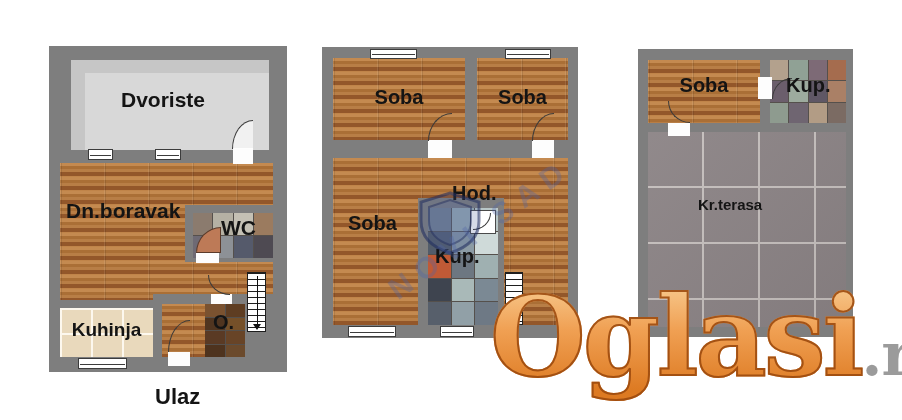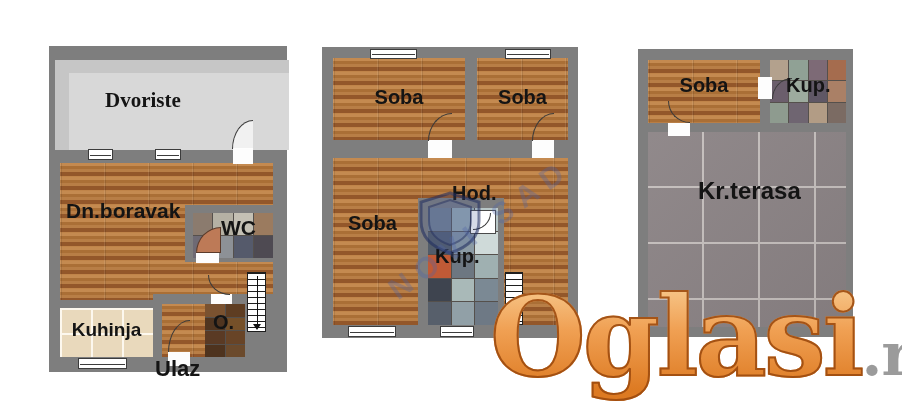--- a/index.html
+++ b/index.html
@@ -87,21 +87,21 @@
         -webkit-text-stroke:2px rgba(156,74,14,0.9);}
   .logo .tld{font-size:60px;letter-spacing:-1px;color:#9b9b9b;}
 </style>
 </head>
 <body>
 
 <div class="stage">
 
   <div class="plan" style="left:49px;top:46px;width:238px;height:326px;">
 
-    <div class="courtyard" style="left:6px;top:14px;width:234px;height:90px;font-family:Liberation Serif, serif;">
+    <div class="courtyard" style="left:22px;top:14px;width:198px;height:90px;">
       <div class="courtyard-inner"></div>
       <div class="room-label" style="left:50px;top:28px;font-size:21px;">Dvoriste</div>
     </div>
 
     <div class="win" style="left:39px;top:103px;width:25px;height:11px;"></div>
     <div class="win" style="left:106px;top:103px;width:26px;height:11px;"></div>
 
     <div class="arc tl fill-white" style="left:183px;top:74px;width:21px;height:29px;"></div>
     <div class="opening" style="left:184px;top:102px;width:20px;height:16px;"></div>
 
@@ -151,21 +151,21 @@
     <div class="kitchen" style="left:11px;top:262px;width:93px;height:49px;">
       <div class="room-label lbl-center" style="top:11px;font-size:19px;">Kuhinja</div>
     </div>
 
     <div class="arc tl" style="left:119px;top:274px;width:22px;height:32px;"></div>
     <div class="opening" style="left:119px;top:306px;width:22px;height:14px;"></div>
 
     <div class="win" style="left:29px;top:312px;width:49px;height:11px;"></div>
   </div>
 
-  <div class="room-label" style="left:155px;top:356px;font-size:22px;">Ulaz</div>
+  <div class="room-label" style="left:155px;top:384px;font-size:22px;">Ulaz</div>
 
   <div class="plan" style="left:322px;top:47px;width:256px;height:291px;">
 
     <div class="win" style="left:48px;top:2px;width:47px;height:10px;"></div>
     <div class="win" style="left:183px;top:2px;width:46px;height:10px;"></div>
 
     <div class="wood" style="left:11px;top:11px;width:132px;height:82px;">
       <div class="room-label lbl-center" style="top:28px;font-size:20px;">Soba</div>
     </div>
 
@@ -235,21 +235,21 @@
     </div>
     <div class="room-label" style="left:148px;top:25px;font-size:20px;z-index:7;">Kup.</div>
 
     <div class="opening" style="left:120px;top:28px;width:14px;height:22px;"></div>
     <div class="arc tl" style="left:134px;top:29px;width:20px;height:21px;"></div>
 
     <div class="arc bl" style="left:30px;top:52px;width:22px;height:22px;"></div>
     <div class="opening" style="left:30px;top:74px;width:22px;height:13px;"></div>
 
     <div class="terrace" style="left:10px;top:83px;width:198px;height:195px;">
-      <div class="room-label" style="left:50px;top:45px;font-size:24px;">Kr.terasa</div>
+      <div class="room-label" style="left:50px;top:64px;font-size:15px;">Kr.terasa</div>
     </div>
   </div>
 
   <div class="wm-agency">
   </div>
   <div class="wm-shield">
     <svg width="66" height="64" viewBox="0 0 66 64">
       <path d="M33 2 L62 11 V30 C62 48 49 57 33 62 C17 57 4 48 4 30 V11 Z" fill="rgba(70,90,150,0.22)" stroke="rgba(30,42,92,0.55)" stroke-width="3"></path>
       <path d="M33 9 L54 16 V30 C54 43 45 50 33 54 C21 50 12 43 12 30 V16 Z" fill="rgba(90,110,170,0.18)" stroke="rgba(30,42,92,0.45)" stroke-width="2"></path>
     </svg>

